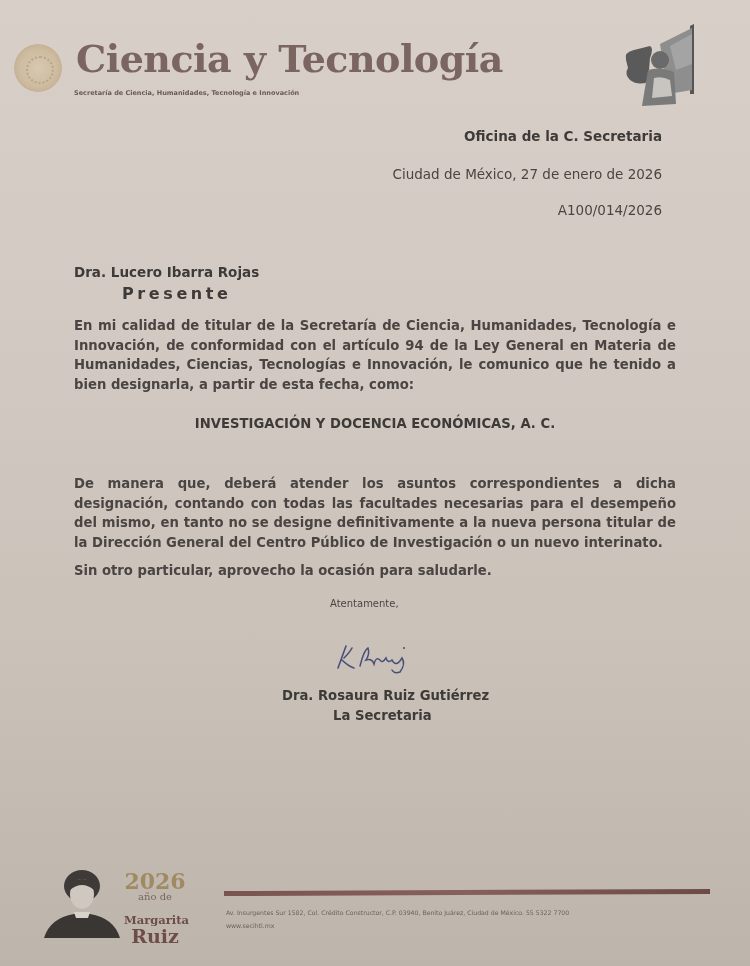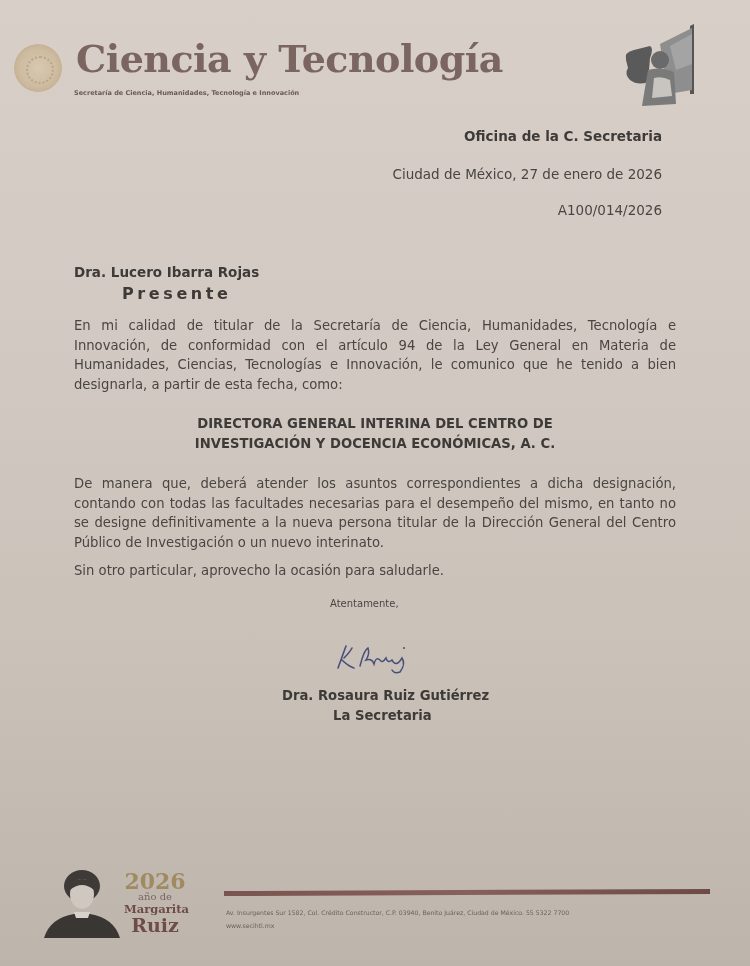--- a/index.html
+++ b/index.html
@@ -38,41 +38,42 @@
     .office { top: 128px; font-size: 13.5px; font-weight: 700; color: #3e3a38; }
     .date { top: 166px; font-size: 13.5px; color: #4a4542; margin-left: 48px; }
     .ref { top: 202px; font-size: 13.5px; color: #4a4542; }
 
     
     .recipient { left: 74px; top: 264px; font-size: 13.5px; font-weight: 700; color: #3e3a38; }
     .presente { left: 74px; top: 284px; font-size: 16px; font-weight: 700; letter-spacing: 3.6px; color: #3e3a38; margin-left: 48px; }
     .para {
       left: 74px; width: 602px; font-size: 13.2px; line-height: 19.5px; color: #4a4542;
       text-align: justify;
+      font-weight: bold;
     }
     .p1 { top: 316px; }
     .appointment {
       left: 74px; width: 602px; top: 414px; text-align: center;
       font-size: 13.2px; font-weight: 700; line-height: 19.5px; color: #3e3a38;
     }
     .p2 { top: 474px; }
     .p3 { top: 561px; }
 
     
     .closing { left: 330px; top: 598px; font-size: 10px; color: #4a4542; }
     .signature { left: 330px; top: 638px; width: 90px; height: 40px; }
     .signer-name { left: 282px; top: 688px; font-size: 13.2px; font-weight: 700; color: #3e3a38; }
     .signer-title { left: 333px; top: 708px; font-size: 13.2px; font-weight: 700; color: #3e3a38; }
 
     
     .portrait { left: 44px; top: 868px; width: 92px; height: 70px; }
     .year-badge { left: 124px; top: 870px; width: 62px; text-align: center; line-height: 1; }
     .year { font-family: "DejaVu Serif", serif; font-size: 22px; font-weight: 700; color: #a08a62; }
     .ano { font-family: "DejaVu Serif", serif; font-size: 10px; color: #7a6560; margin-top: 0; }
-    .margarita { font-family: "DejaVu Serif", serif; font-size: 11.5px; font-weight: 700; color: #6e4c48; margin-top: 2px; }
+    .margarita { font-family: "DejaVu Serif", serif; font-size: 11.5px; font-weight: 700; color: #6e4c48; margin-top: 13px; }
     .maza { font-family: "DejaVu Serif", serif; font-size: 19px; font-weight: 700; color: #6e4c48; margin-top: 0px; }
     .footer-rule {
       left: 224px; top: 890px; width: 486px; height: 5px;
       background: linear-gradient(90deg, #7a5550, #86605a 50%, #6e4a46);
       transform: rotate(-0.25deg);
     }
     .address { left: 226px; top: 909px; font-size: 6.2px; color: #6a625e; }
     .website { left: 226px; top: 922px; font-size: 6.2px; color: #6a625e; }
   </style>
 </head>
@@ -94,21 +95,20 @@
 <div class="abs right-col office">Oficina de la C. Secretaria</div>
 <div class="abs right-col date">Ciudad de México, 27 de enero de 2026</div>
 <div class="abs right-col ref">A100/014/2026</div>
 
 <div class="abs recipient">Dra. Lucero Ibarra Rojas</div>
 <div class="abs presente">Presente</div>
 
 <div class="abs para p1">En mi calidad de titular de la Secretaría de Ciencia, Humanidades, Tecnología e Innovación, de conformidad con el artículo 94 de la Ley General en Materia de Humanidades, Ciencias, Tecnologías e Innovación, le comunico que he tenido a bien designarla, a partir de esta fecha, como:</div>
 
 <div class="abs appointment">
-  <div>DIRECTORA GENERAL INTERINA DEL CENTRO DE</div>
   <div>INVESTIGACIÓN Y DOCENCIA ECONÓMICAS, A. C.</div>
 </div>
 
 <div class="abs para p2">De manera que, deberá atender los asuntos correspondientes a dicha designación, contando con todas las facultades necesarias para el desempeño del mismo, en tanto no se designe definitivamente a la nueva persona titular de la Dirección General del Centro Público de Investigación o un nuevo interinato.</div>
 <div class="abs para p3">Sin otro particular, aprovecho la ocasión para saludarle.</div>
 
 <div class="abs closing">Atentamente,</div>
 <svg class="abs signature" viewBox="0 0 90 40">
   <path d="M8 30 L16 8 M14 20 Q20 14 22 10 M12 22 Q18 28 24 30" stroke="#4a4f7a" stroke-width="1.6" fill="none" stroke-linecap="round"></path>
   <path d="M30 28 Q34 12 38 10 Q40 16 36 22 Q42 20 44 26 Q46 18 50 22 Q52 26 56 20 Q58 26 62 22 Q66 30 72 20 Q76 26 70 34 Q64 36 62 32" stroke="#4a4f7a" stroke-width="1.5" fill="none" stroke-linecap="round"></path>

